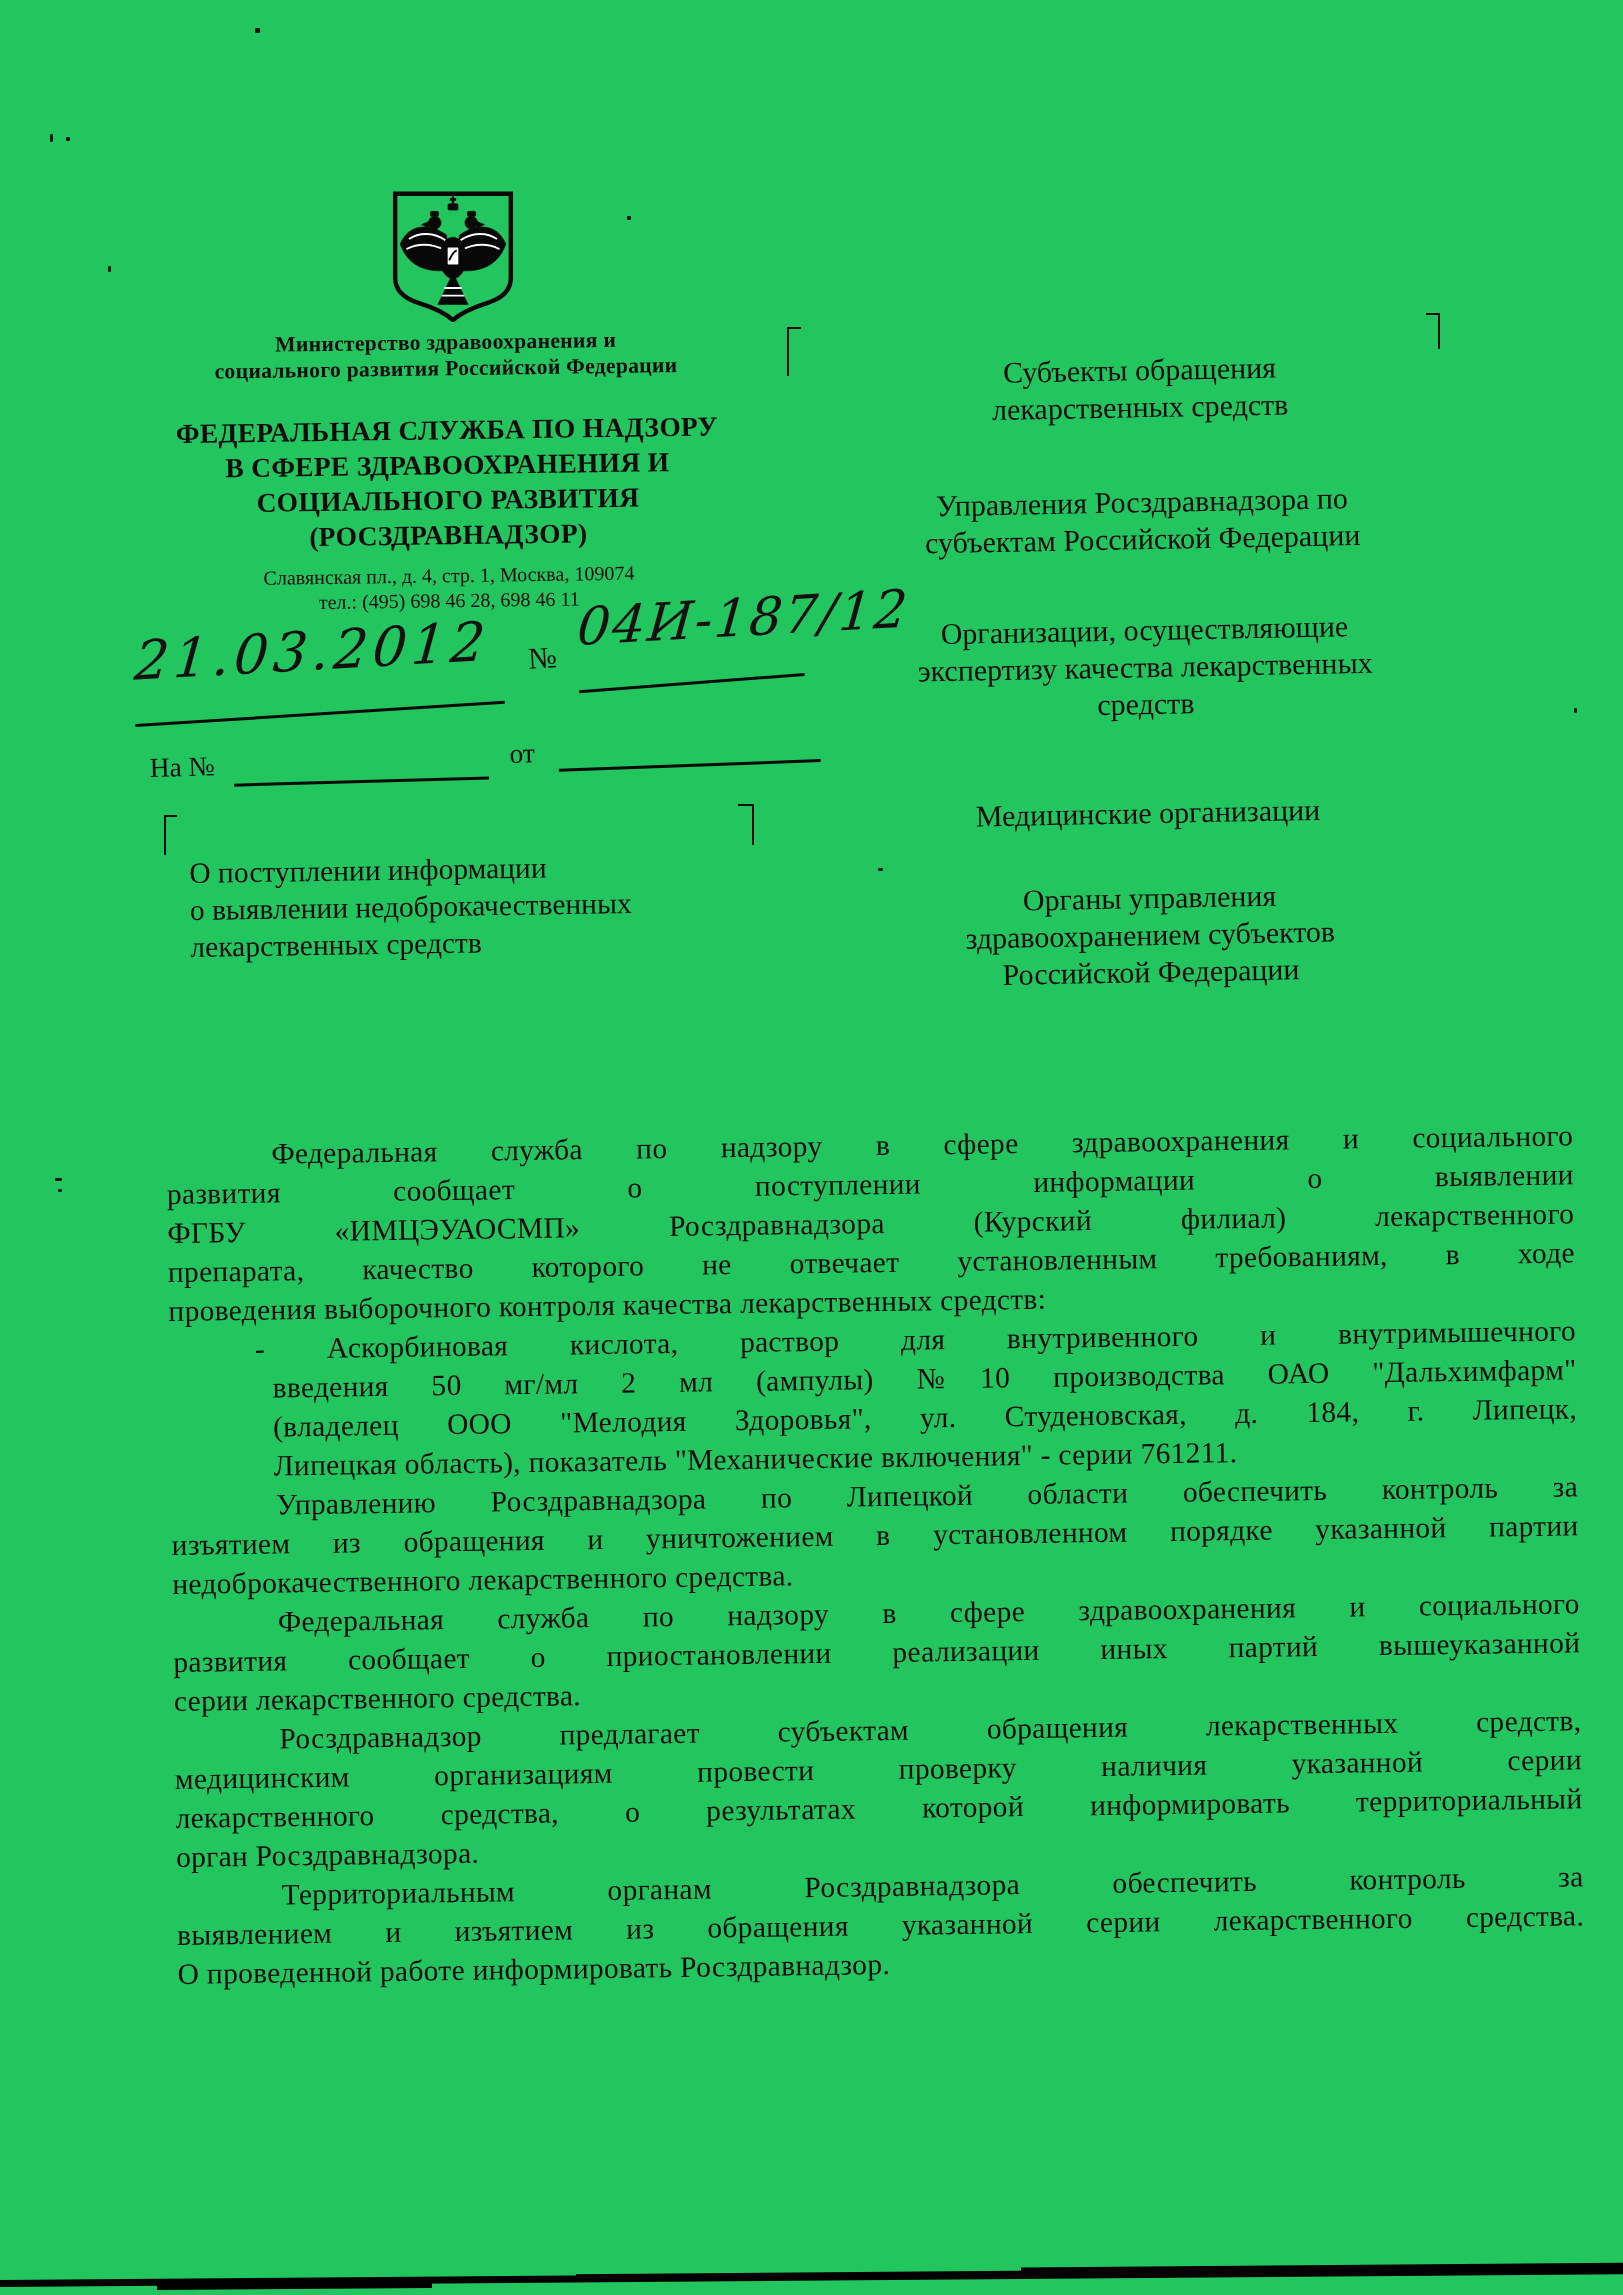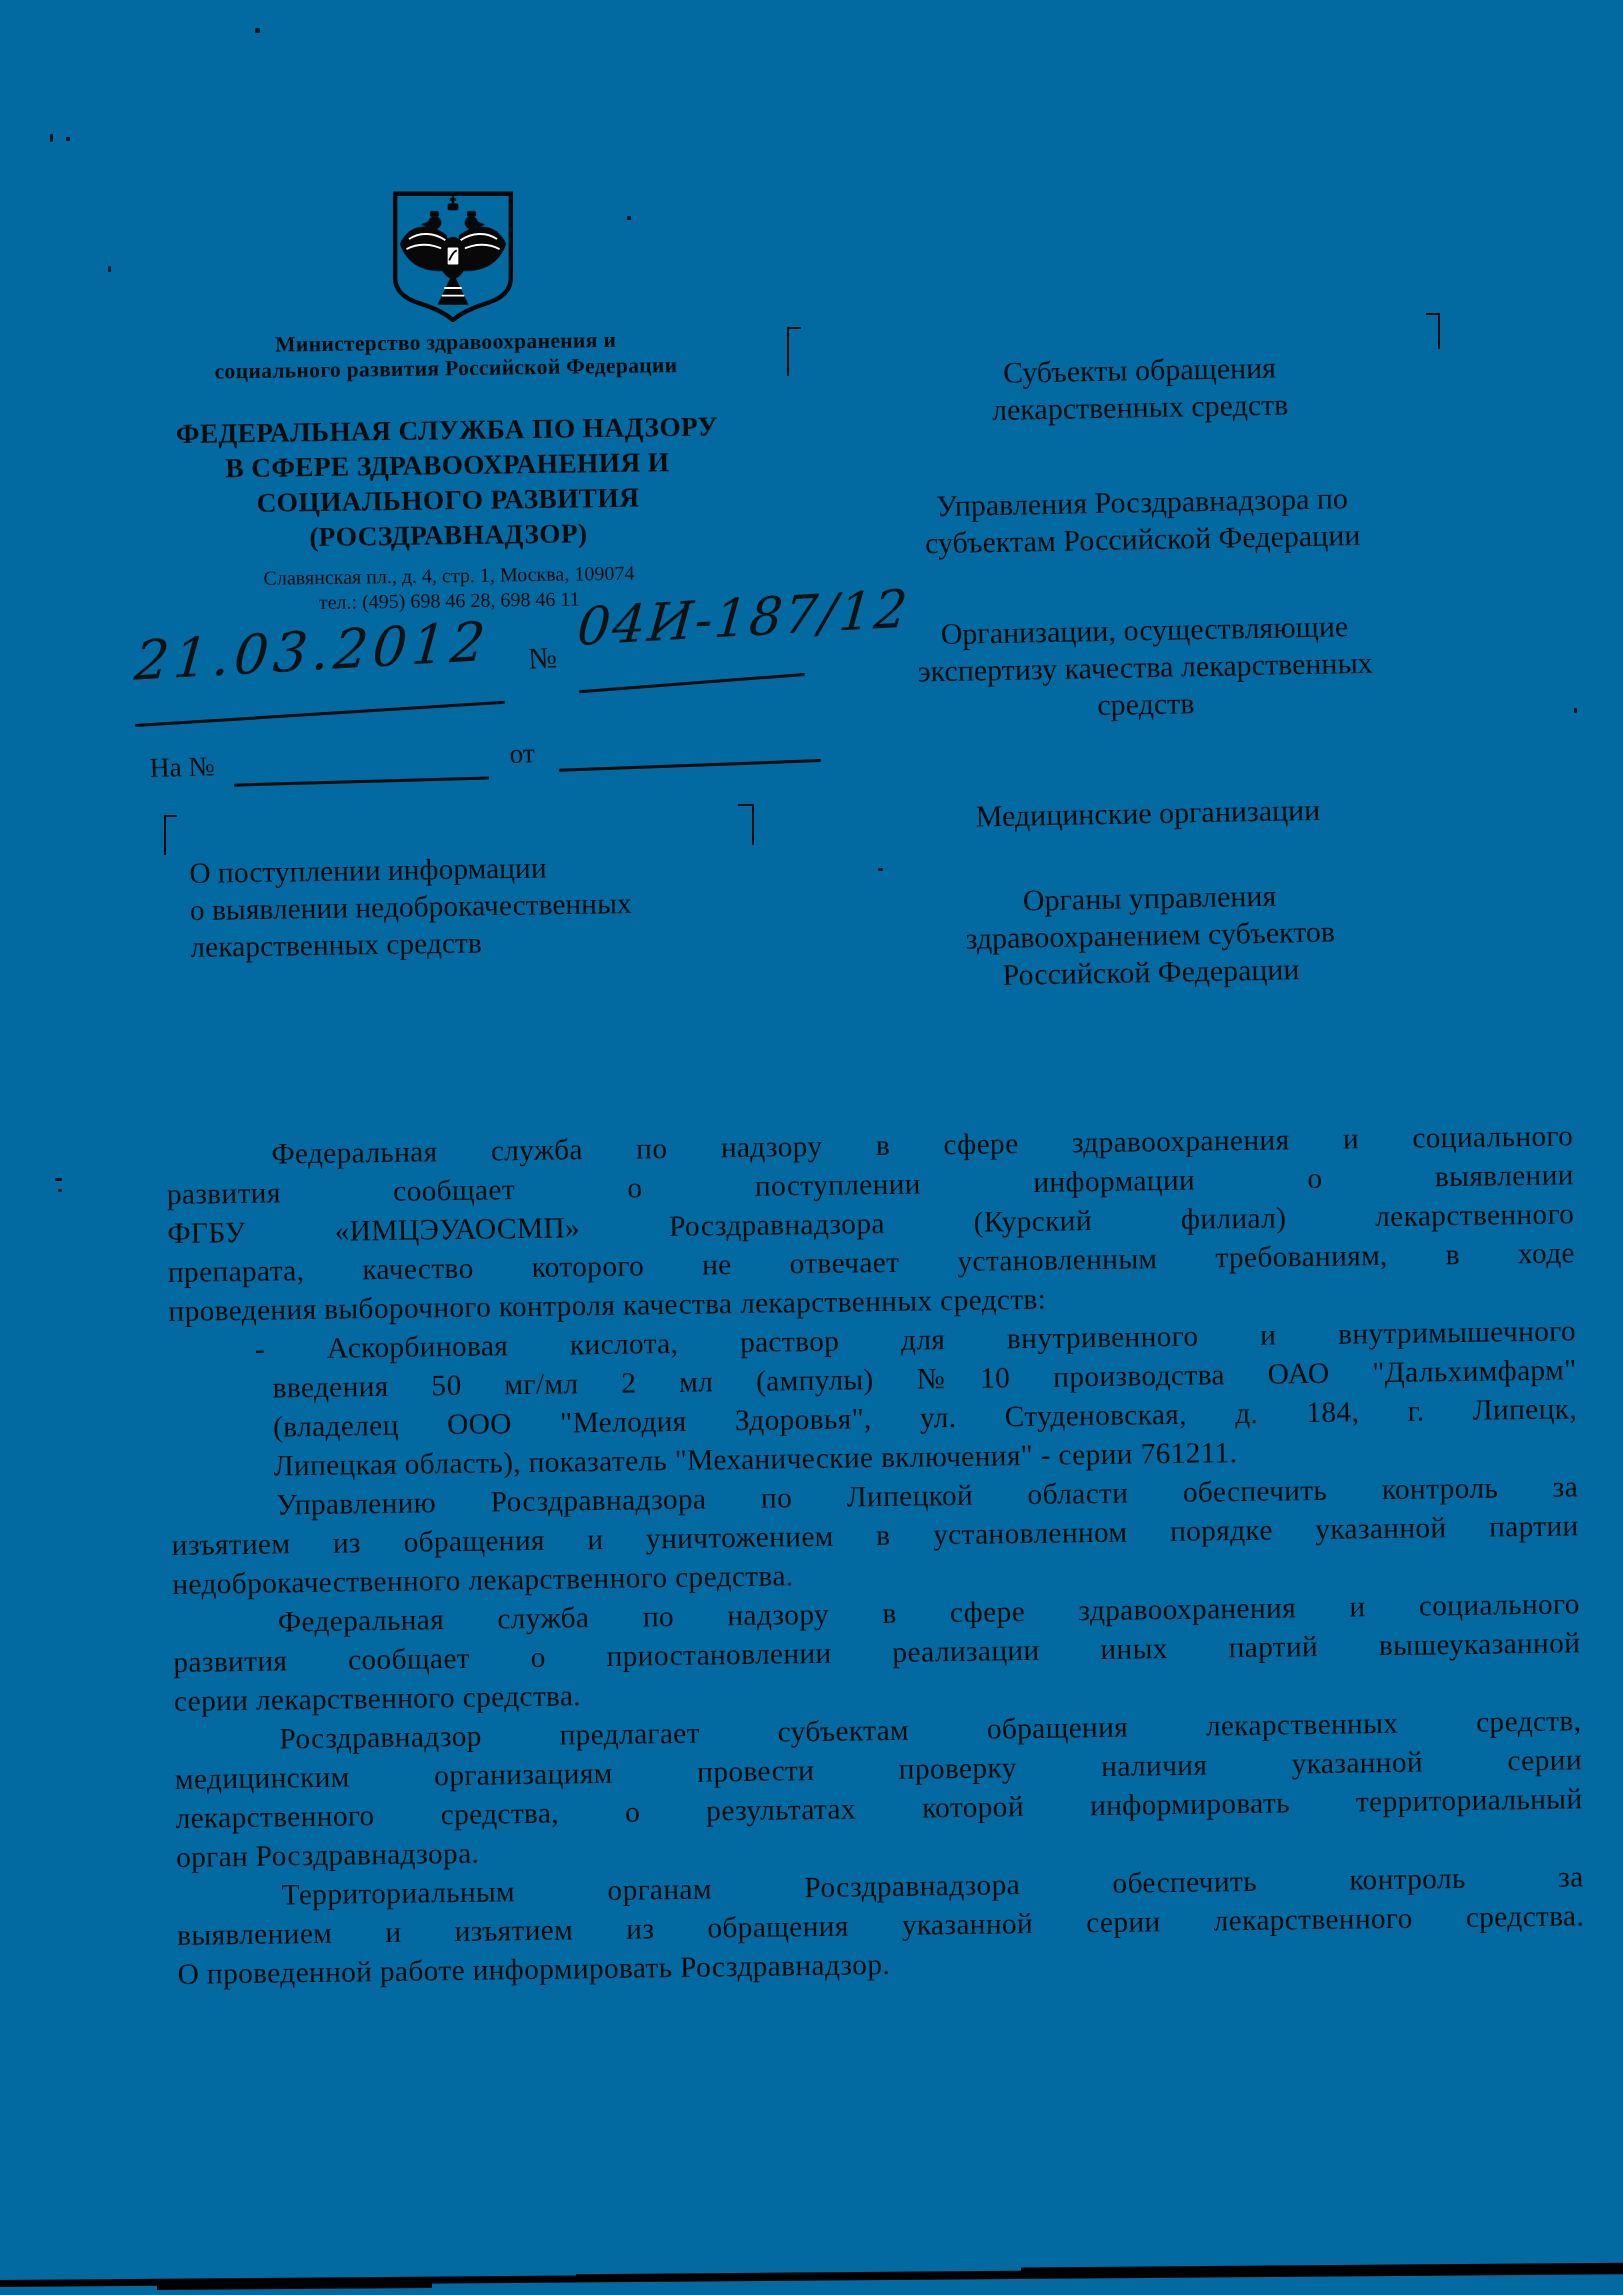--- a/index.html
+++ b/index.html
@@ -1,18 +1,18 @@
 <!DOCTYPE html>
 <html style="font-size:10.5px"><head>
 <meta charset="utf-8">
 <style>
   html,body{margin:0;padding:0;background:#e8e8e8;}
   .page{
     position:relative; width:1623px; height:2295px;
-    background:#0369a1; overflow:hidden;
+    background:#22c55e; overflow:hidden;
     font-family:"Liberation Serif","DejaVu Serif",serif;
     color:#0c0c0c;
   }
   
   .issuer{
     position:absolute; left:105px; top:334px; width:681px;
     text-align:center; transform:rotate(-0.8deg); transform-origin:left top;
   }
   .ministry{font-size:21.6px; font-weight:bold; line-height:26px; letter-spacing:0.3px;}
   .service{font-size:27.5px; font-weight:bold; line-height:35px; letter-spacing:0.3px;}

